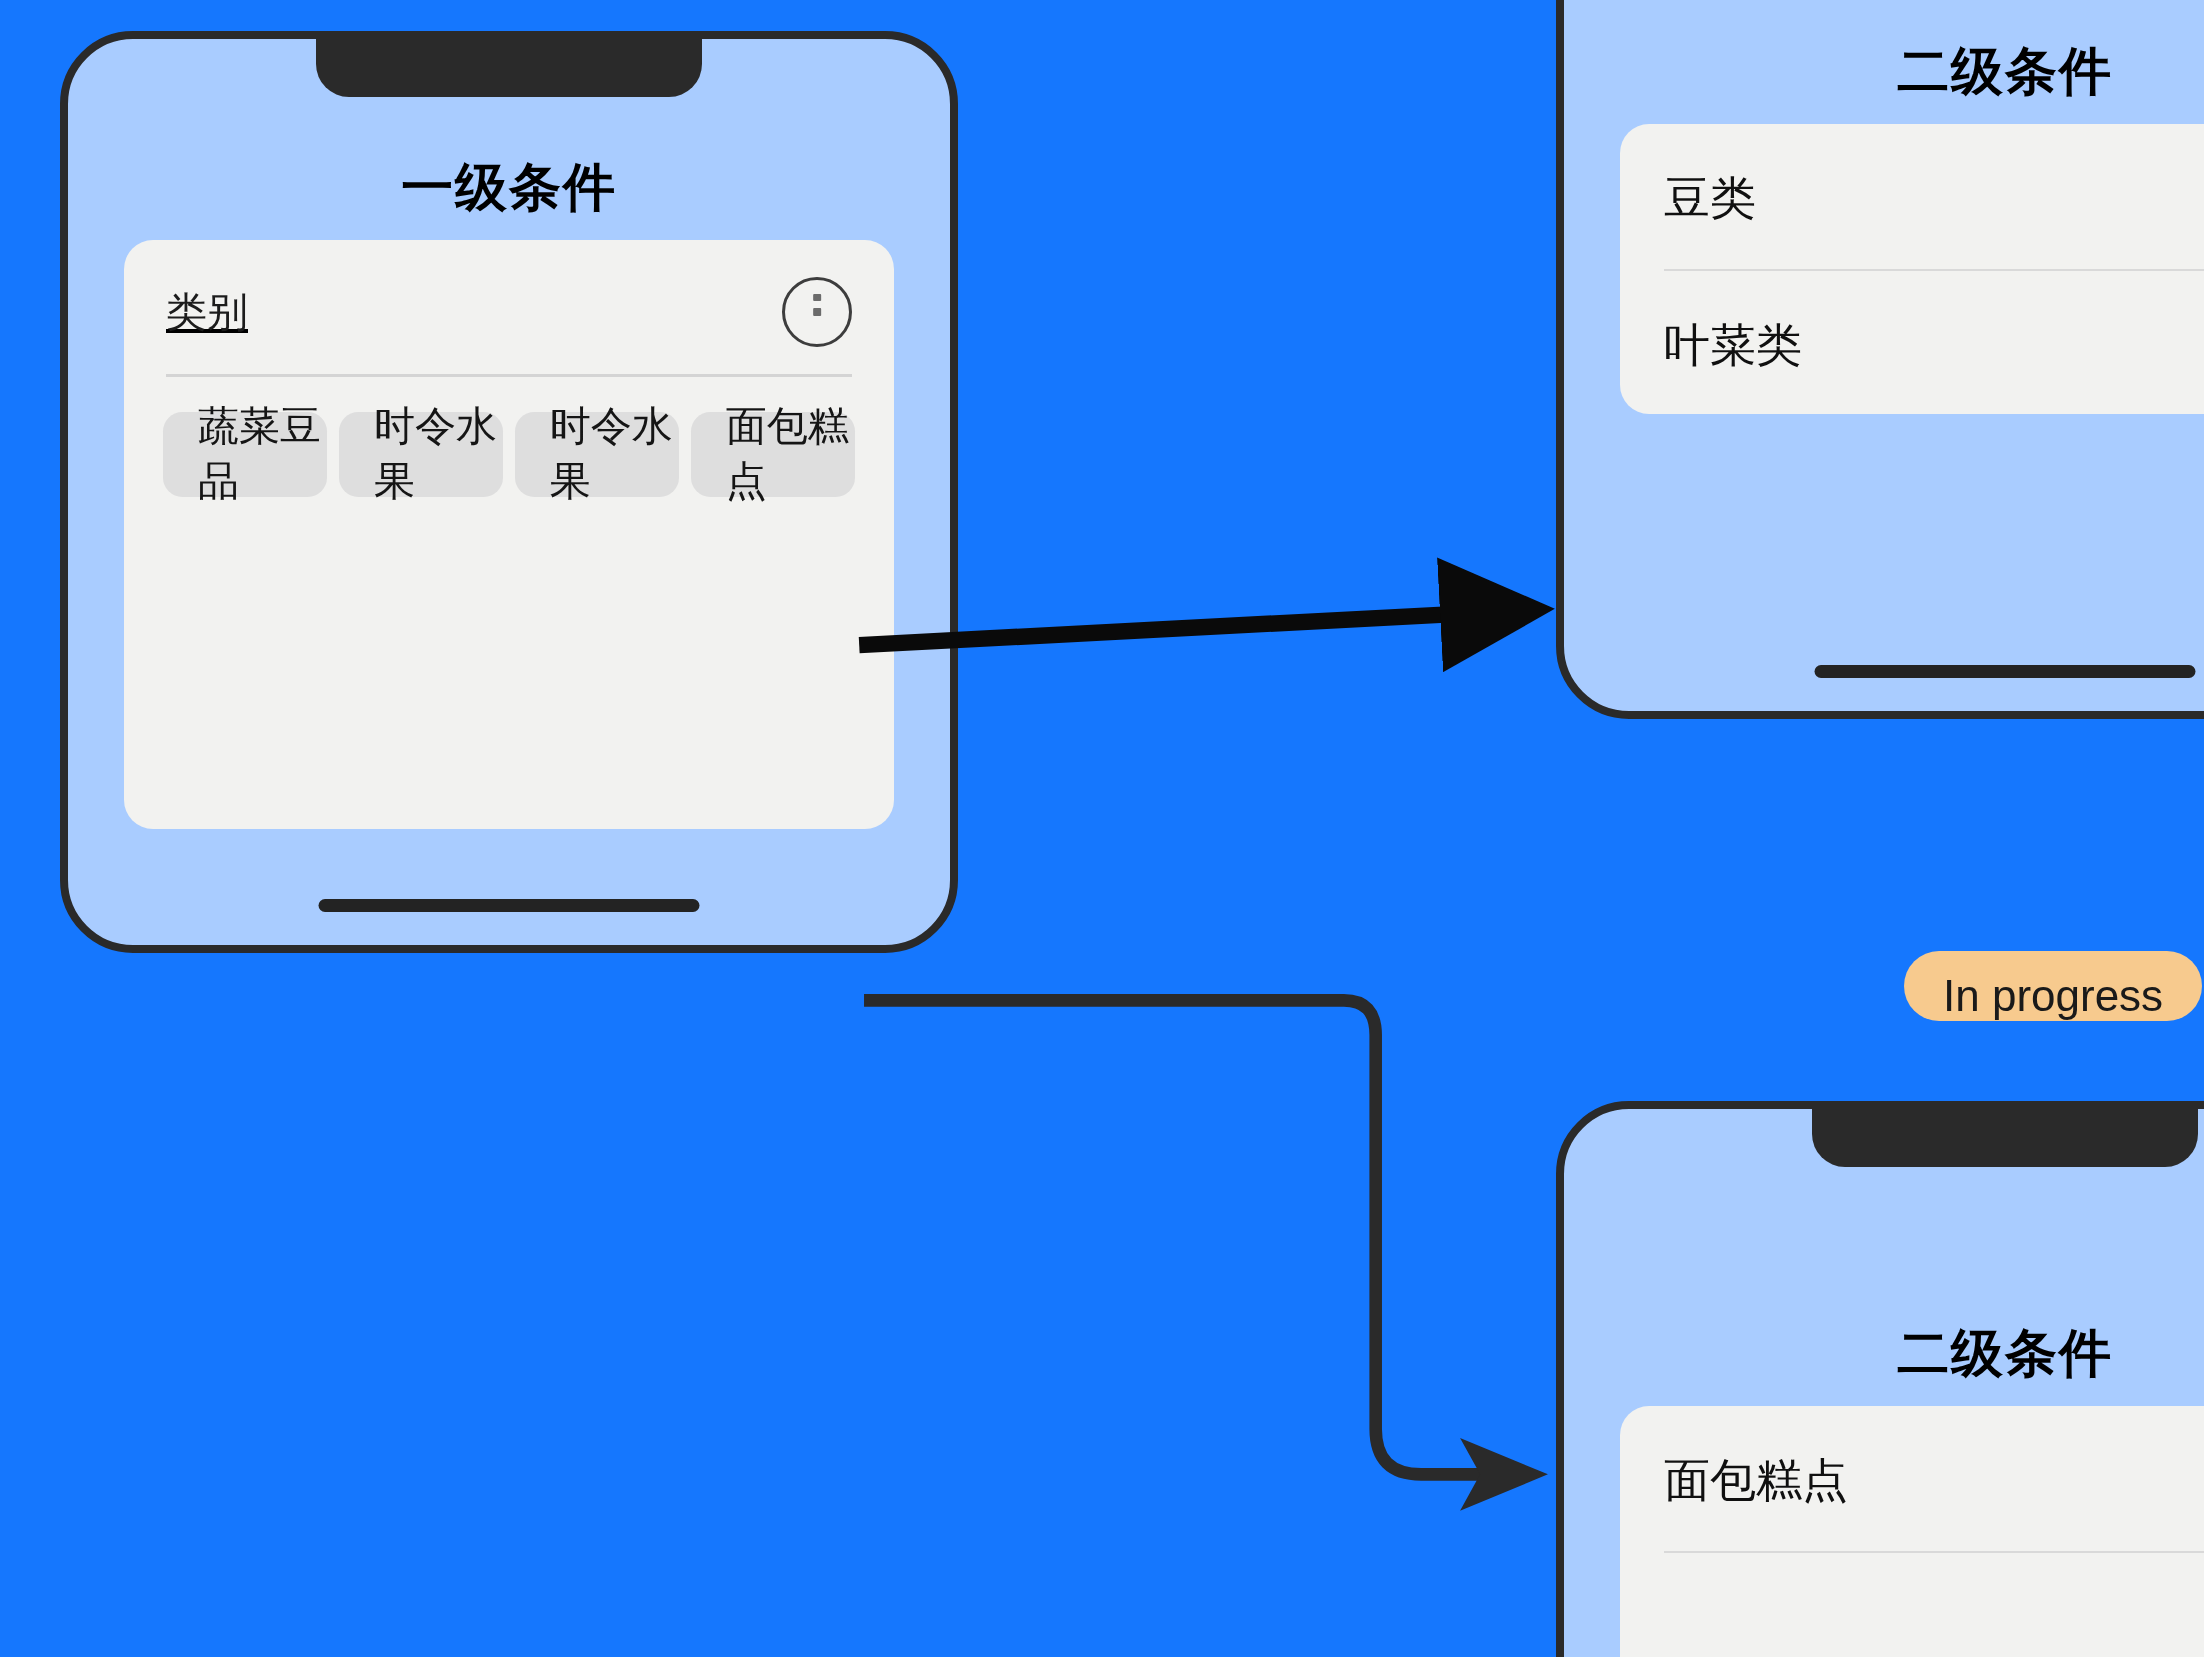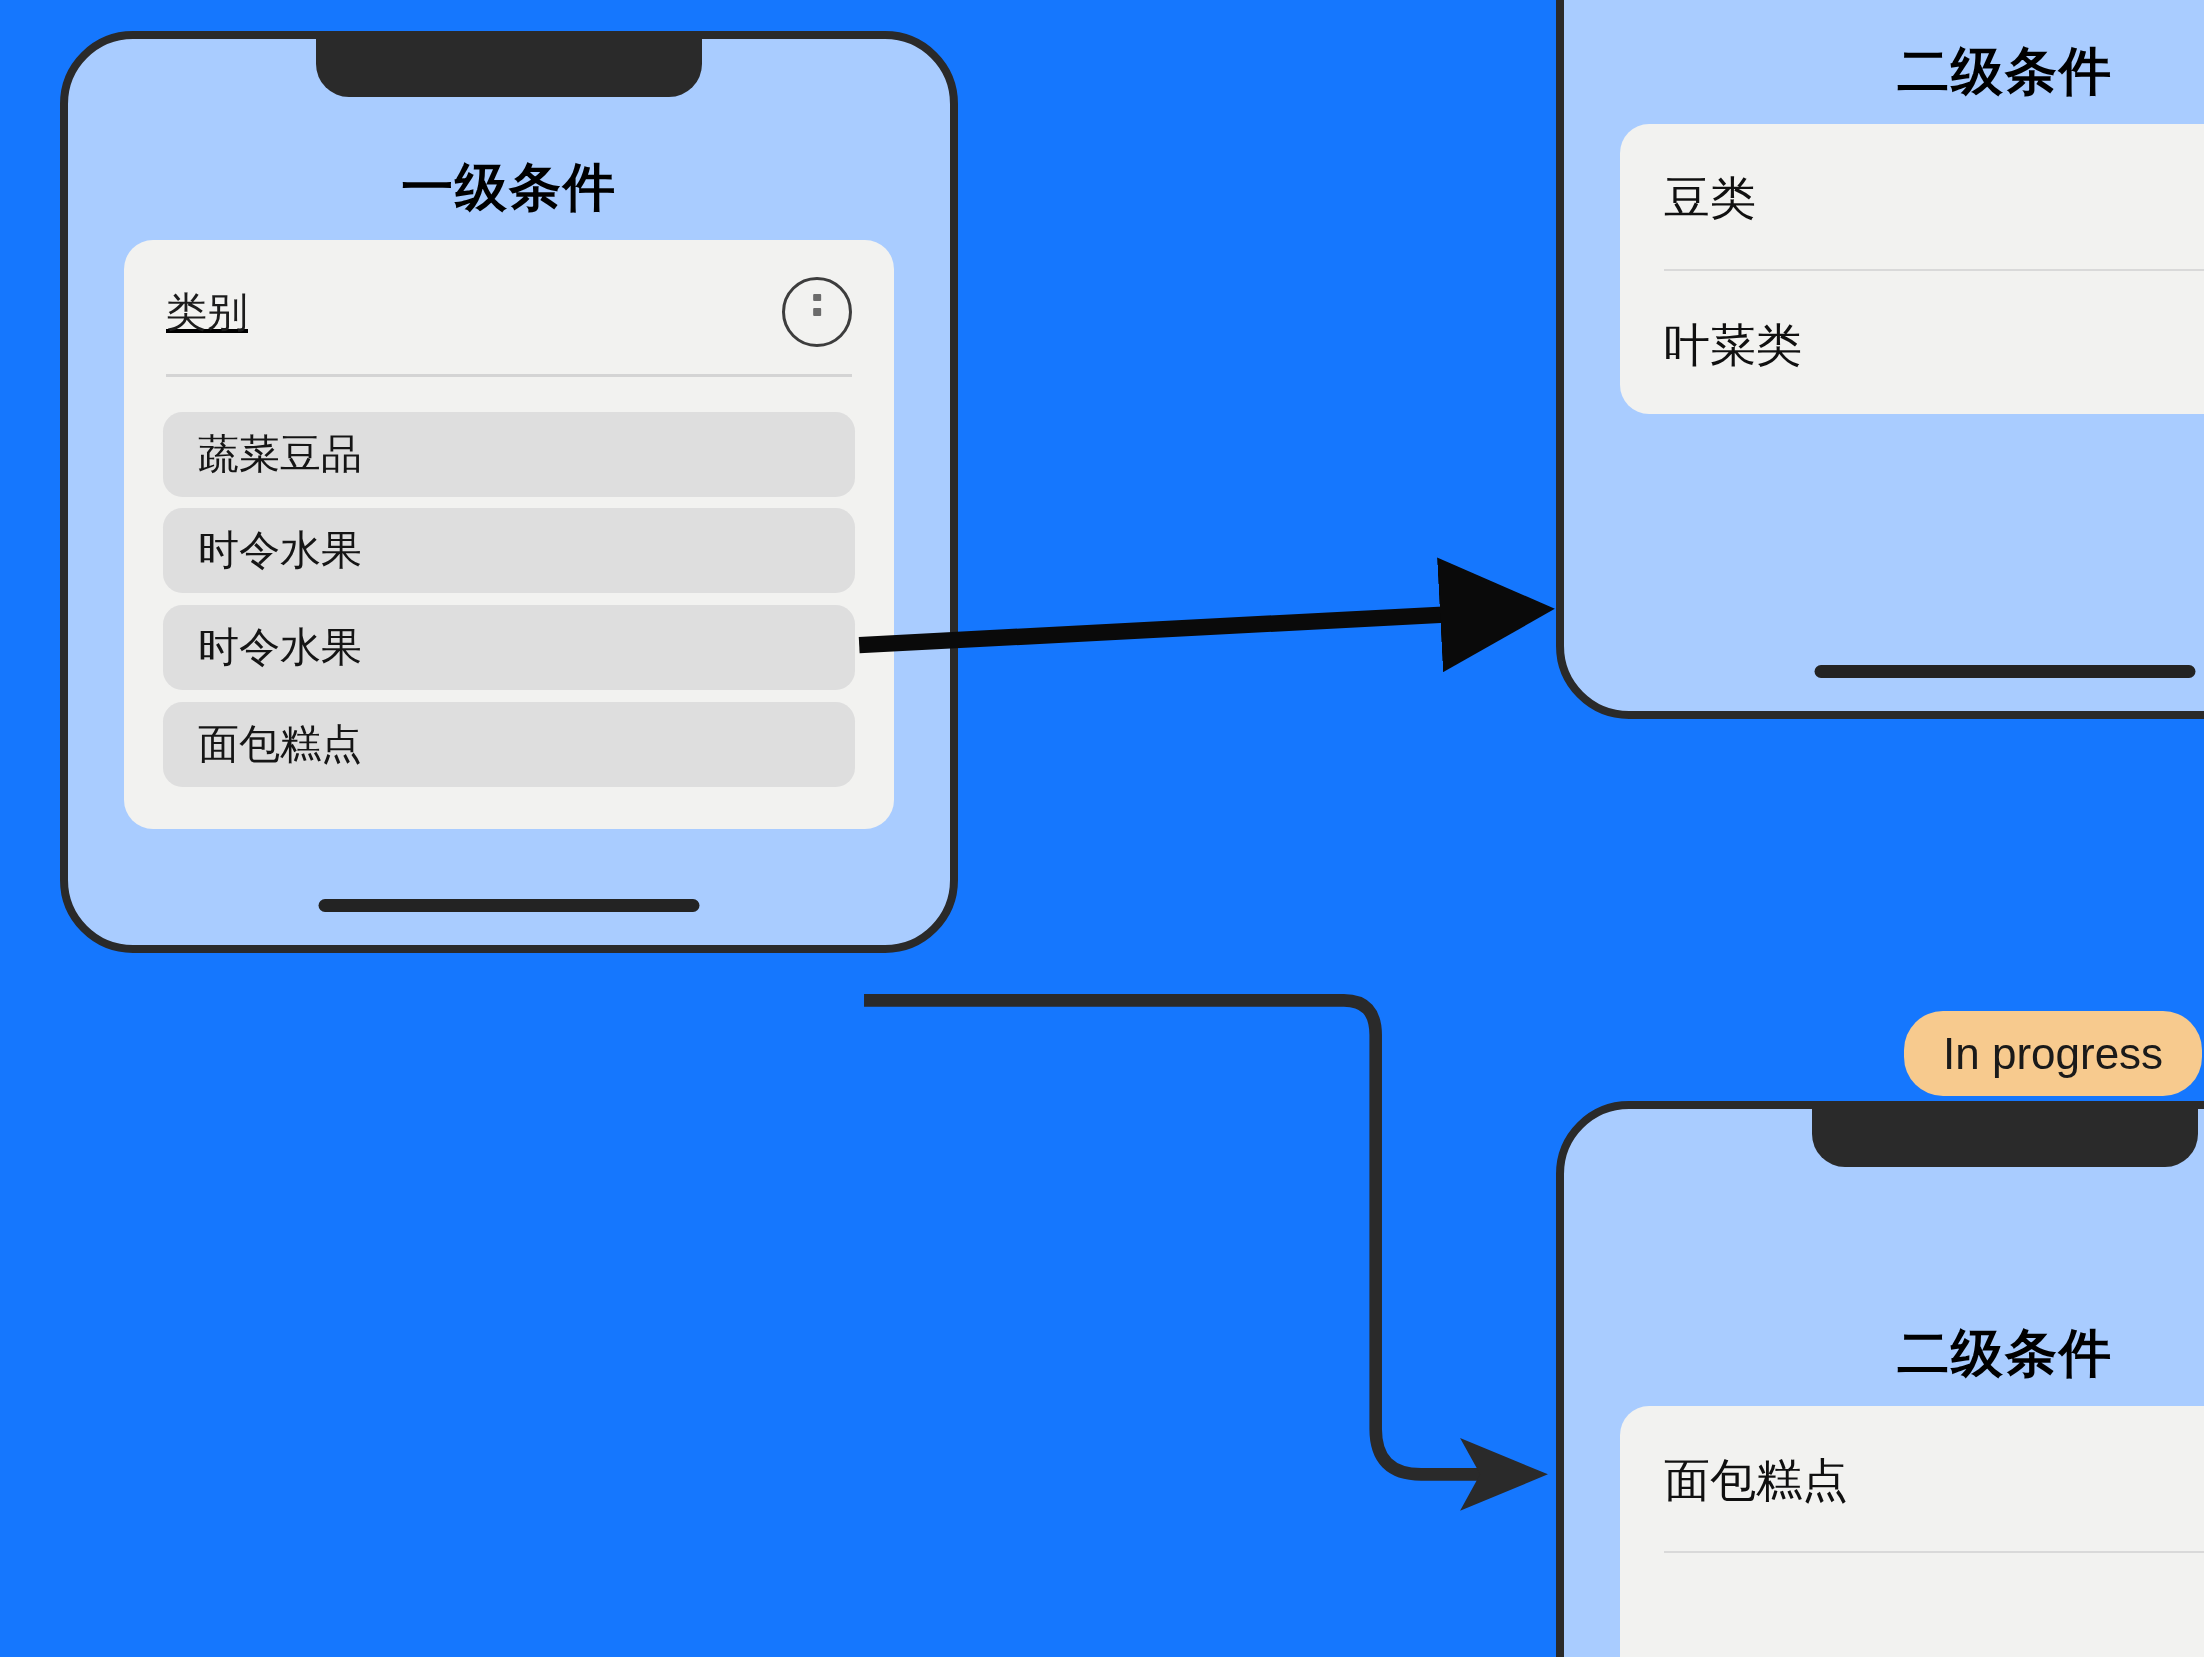--- a/index.html
+++ b/index.html
@@ -96,21 +96,21 @@
   .kebab i:nth-child(3) { top: 42px; background: transparent; }
 
   .card-divider {
     height: 2.9px;
     background: #d4d4d4;
     margin: 27px 42px 0 42px;
   }
   .chips {
     padding: 35px 39px 39px 39px;
     display: flex;
-    flex-direction: column;
+    flex-direction: row;
     gap: 11.6px;
   }
   .chip {
     background: #dedede;
     border-radius: 19.3px;
     height: 85px;
     display: flex;
     align-items: center;
     padding-left: 35px;
     font-size: 41px;
@@ -199,21 +199,21 @@
 
     <div class="card" style="left:56px; top:297px; right:56px; height:290px;">
       <div class="rows">
         <div class="row">面包糕点</div>
         <div class="row">&nbsp;</div>
       </div>
     </div>
 
   </div>
 
-  <div class="badge" style="left:1904px; top:1011px; height:85px;">
+  <div class="badge" style="left:1904px; top:951px; height:70px;align-items:flex-end;">
     <span>In progress</span>
   </div>
 
   <svg class="links" viewBox="0 0 2283 1717">
     <defs>
       <marker id="arrowA" markerWidth="7" markerHeight="7" refX="5.2" refY="3.5" orient="auto" markerUnits="strokeWidth">
         <path d="M0,0 L7,3.5 L0,7 Z" fill="#0a0a0a"></path>
       </marker>
       <marker id="arrowB" markerWidth="7" markerHeight="7" refX="5.2" refY="3.5" orient="auto" markerUnits="strokeWidth">
         <path d="M0,0.6 L7,3.5 L0,6.4 L1.6,3.5 Z" fill="#2a2a2a"></path>

